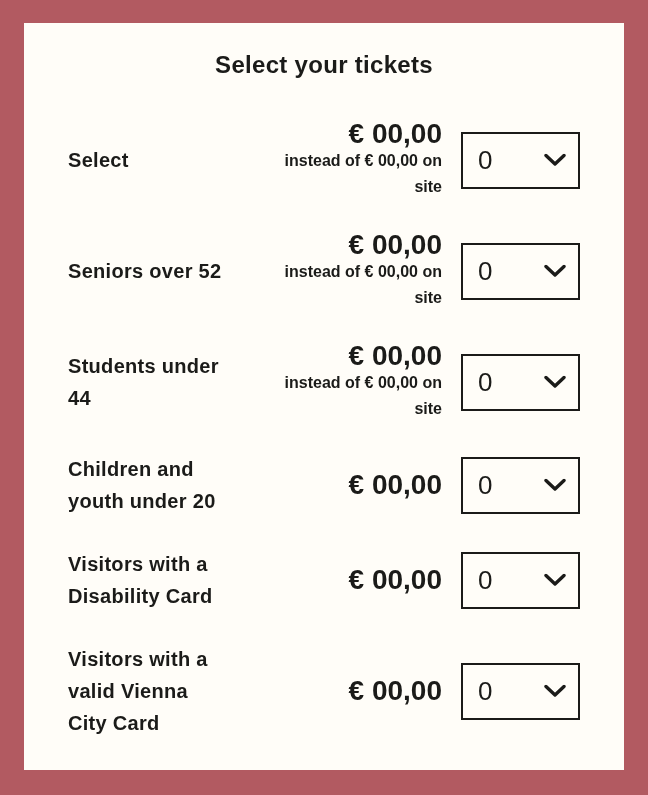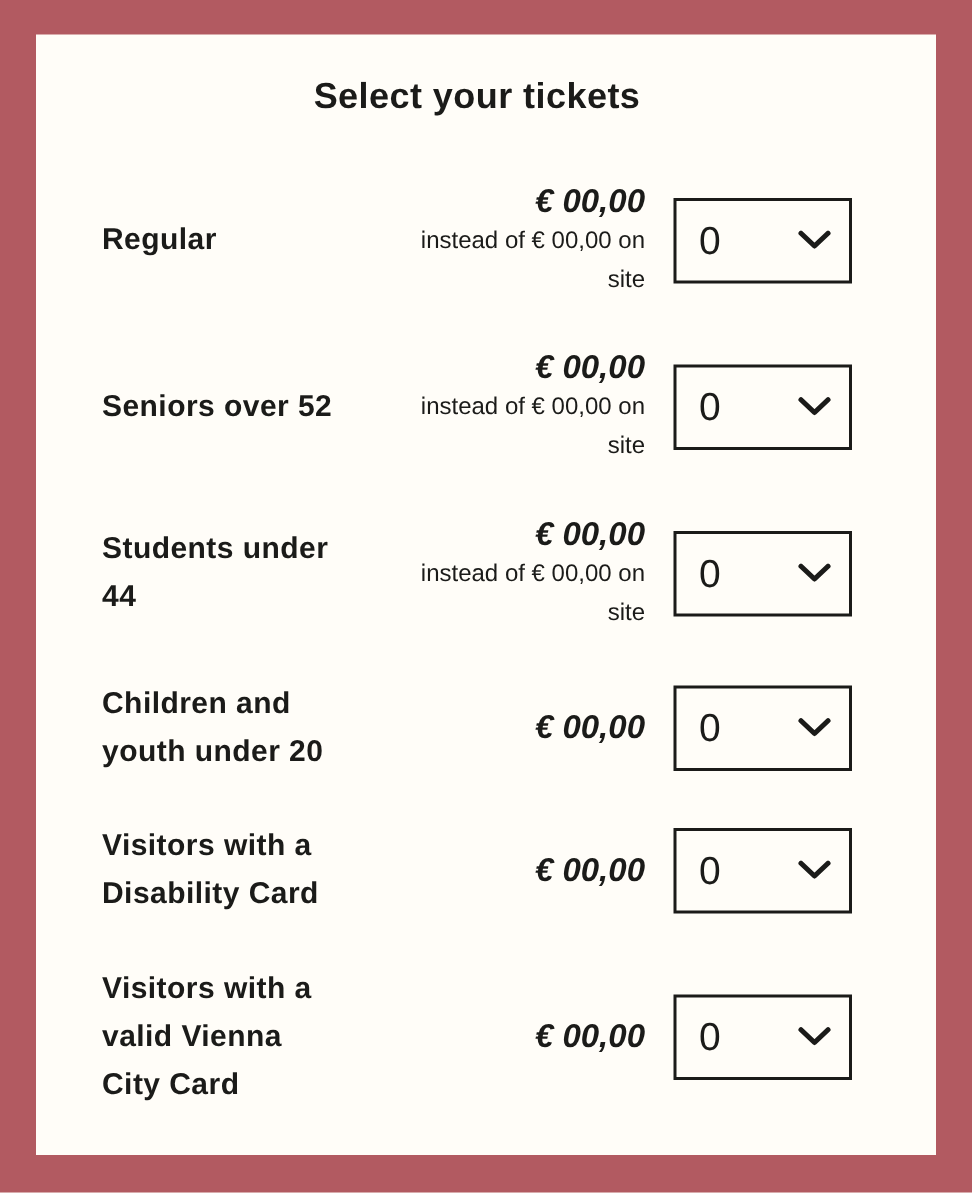--- a/index.html
+++ b/index.html
@@ -13,21 +13,21 @@
   body{
     background:var(--page-background);
     font-family:"Liberation Sans",sans-serif;
     color:var(--text-color);
   }
   .card{
     width:600px;
     height:747px;
     margin:23px auto 0 auto;
     background:var(--card-background);
-    padding:27px 56px 31px 44px;
+    padding:27px 44px 31px 44px;
     overflow:hidden;
   }
   .title{
     font-size:24px;
     line-height:30px;
     font-weight:700;
     text-align:center;
     letter-spacing:.3px;
     margin-bottom:40px;
   }
@@ -48,29 +48,28 @@
     font-weight:700;
     letter-spacing:.3px;
     white-space:pre;
   }
   .price{
     flex:1;
     text-align:right;
     padding-right:19px;
   }
   .price-main{
-    font-size:22px;
+    font-size:28px;
     line-height:28px;
     font-weight:700;
-    font-style:italic;
   }
   .price-note{
     font-size:16px;
     line-height:26px;
-    font-weight:400;
+    font-weight:700;
     width:170px;
     margin-left:auto;
   }
   .select-wrap{
     position:relative;
     flex:0 0 119px;
     width:119px;
     height:57px;
   }
   select.qty{
@@ -103,21 +102,21 @@
 </style>
 </head>
 <body>
 
 <div class="card">
   <h1 class="title">Select your tickets</h1>
 
   <div class="rows">
 
     <div class="row">
-      <div class="label">Regular</div>
+      <div class="label">Select</div>
       <div class="price">
         <div class="price-main">€ 00,00</div>
         <div class="price-note">instead of € 00,00 on site</div>
       </div>
       <div class="select-wrap">
         <select class="qty">
           <option>0</option>
         </select>
         <span class="chev">
           <svg width="22" height="13" viewBox="0 0 22 13">

